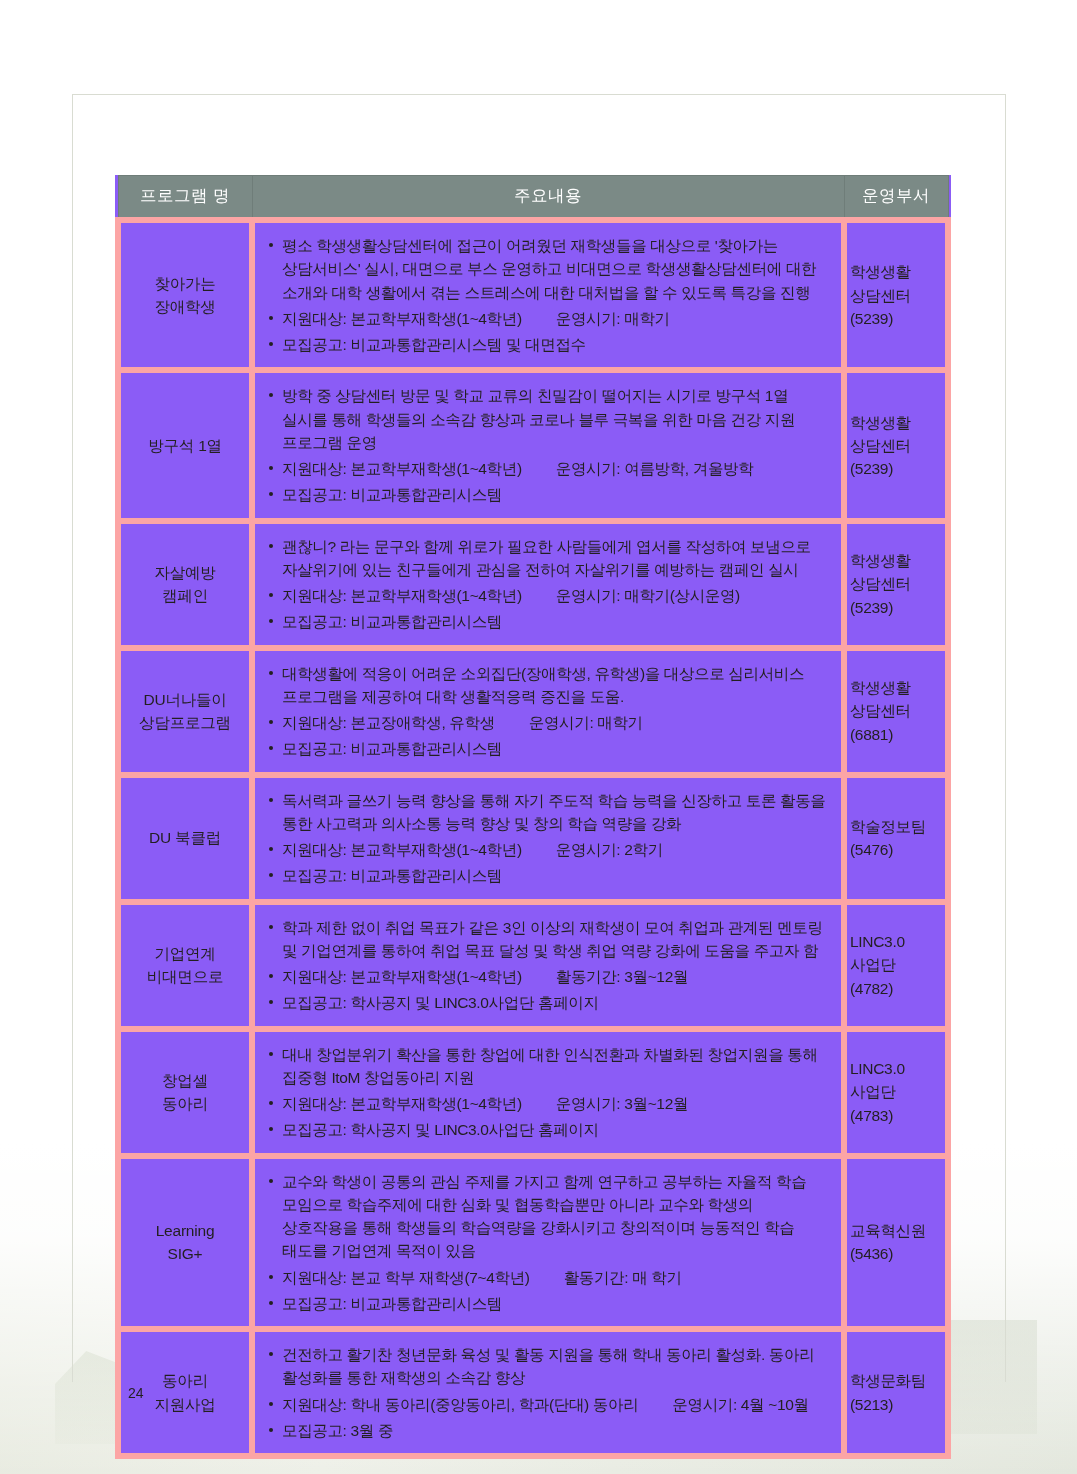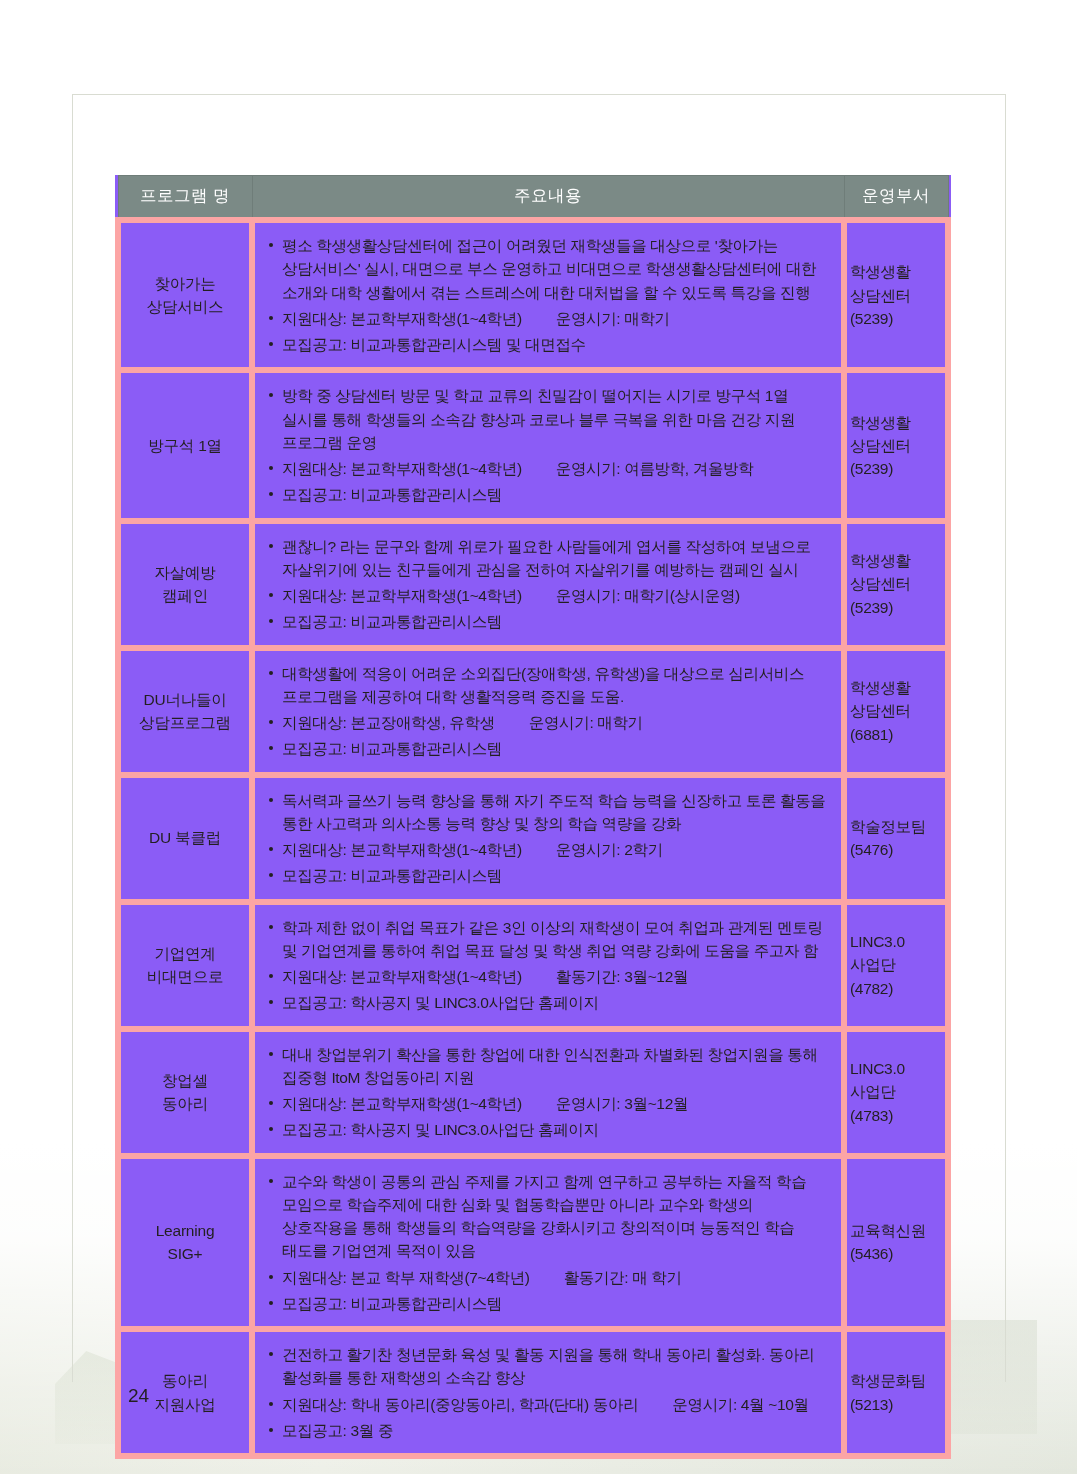--- a/index.html
+++ b/index.html
@@ -143,21 +143,21 @@
     border-radius: 50%;
     background: #231f20;
   }
   .meta-row .seg { display: inline; }
   .meta-row .gap { display: inline-block; width: 34px; }
 
   .page-number {
     position: absolute;
     left: 128px;
     top: 1385px;
-    font-size: 19px;
+    font-size: 14px;
     color: #231f20;
     z-index: 3;
   }
 </style>
 </head>
 <body>
 
 <div class="bg-art"></div>
 <div class="page-frame"></div>
 
@@ -173,21 +173,21 @@
         <th>프로그램 명</th>
         <th>주요내용</th>
         <th>운영부서</th>
       </tr>
     </thead>
     <tbody>
 
       <tr>
         <td class="name">
           <span class="nline">찾아가는</span>
-          <span class="nline">상담서비스</span>
+          <span class="nline">장애학생</span>
         </td>
         <td class="desc">
           <ul class="bullets">
             <li>평소 학생생활상담센터에 접근이 어려웠던 재학생들을 대상으로 '찾아가는 상담서비스' 실시, 대면으로 부스 운영하고 비대면으로 학생생활상담센터에 대한 소개와 대학 생활에서 겪는 스트레스에 대한 대처법을 할 수 있도록 특강을 진행</li>
             <li class="meta-row">
               <span class="seg">지원대상: 본교학부재학생(1~4학년)</span><span class="gap"></span><span class="seg">운영시기: 매학기</span>
             </li>
             <li>모집공고: 비교과통합관리시스템 및 대면접수</li>
           </ul>
         </td>

